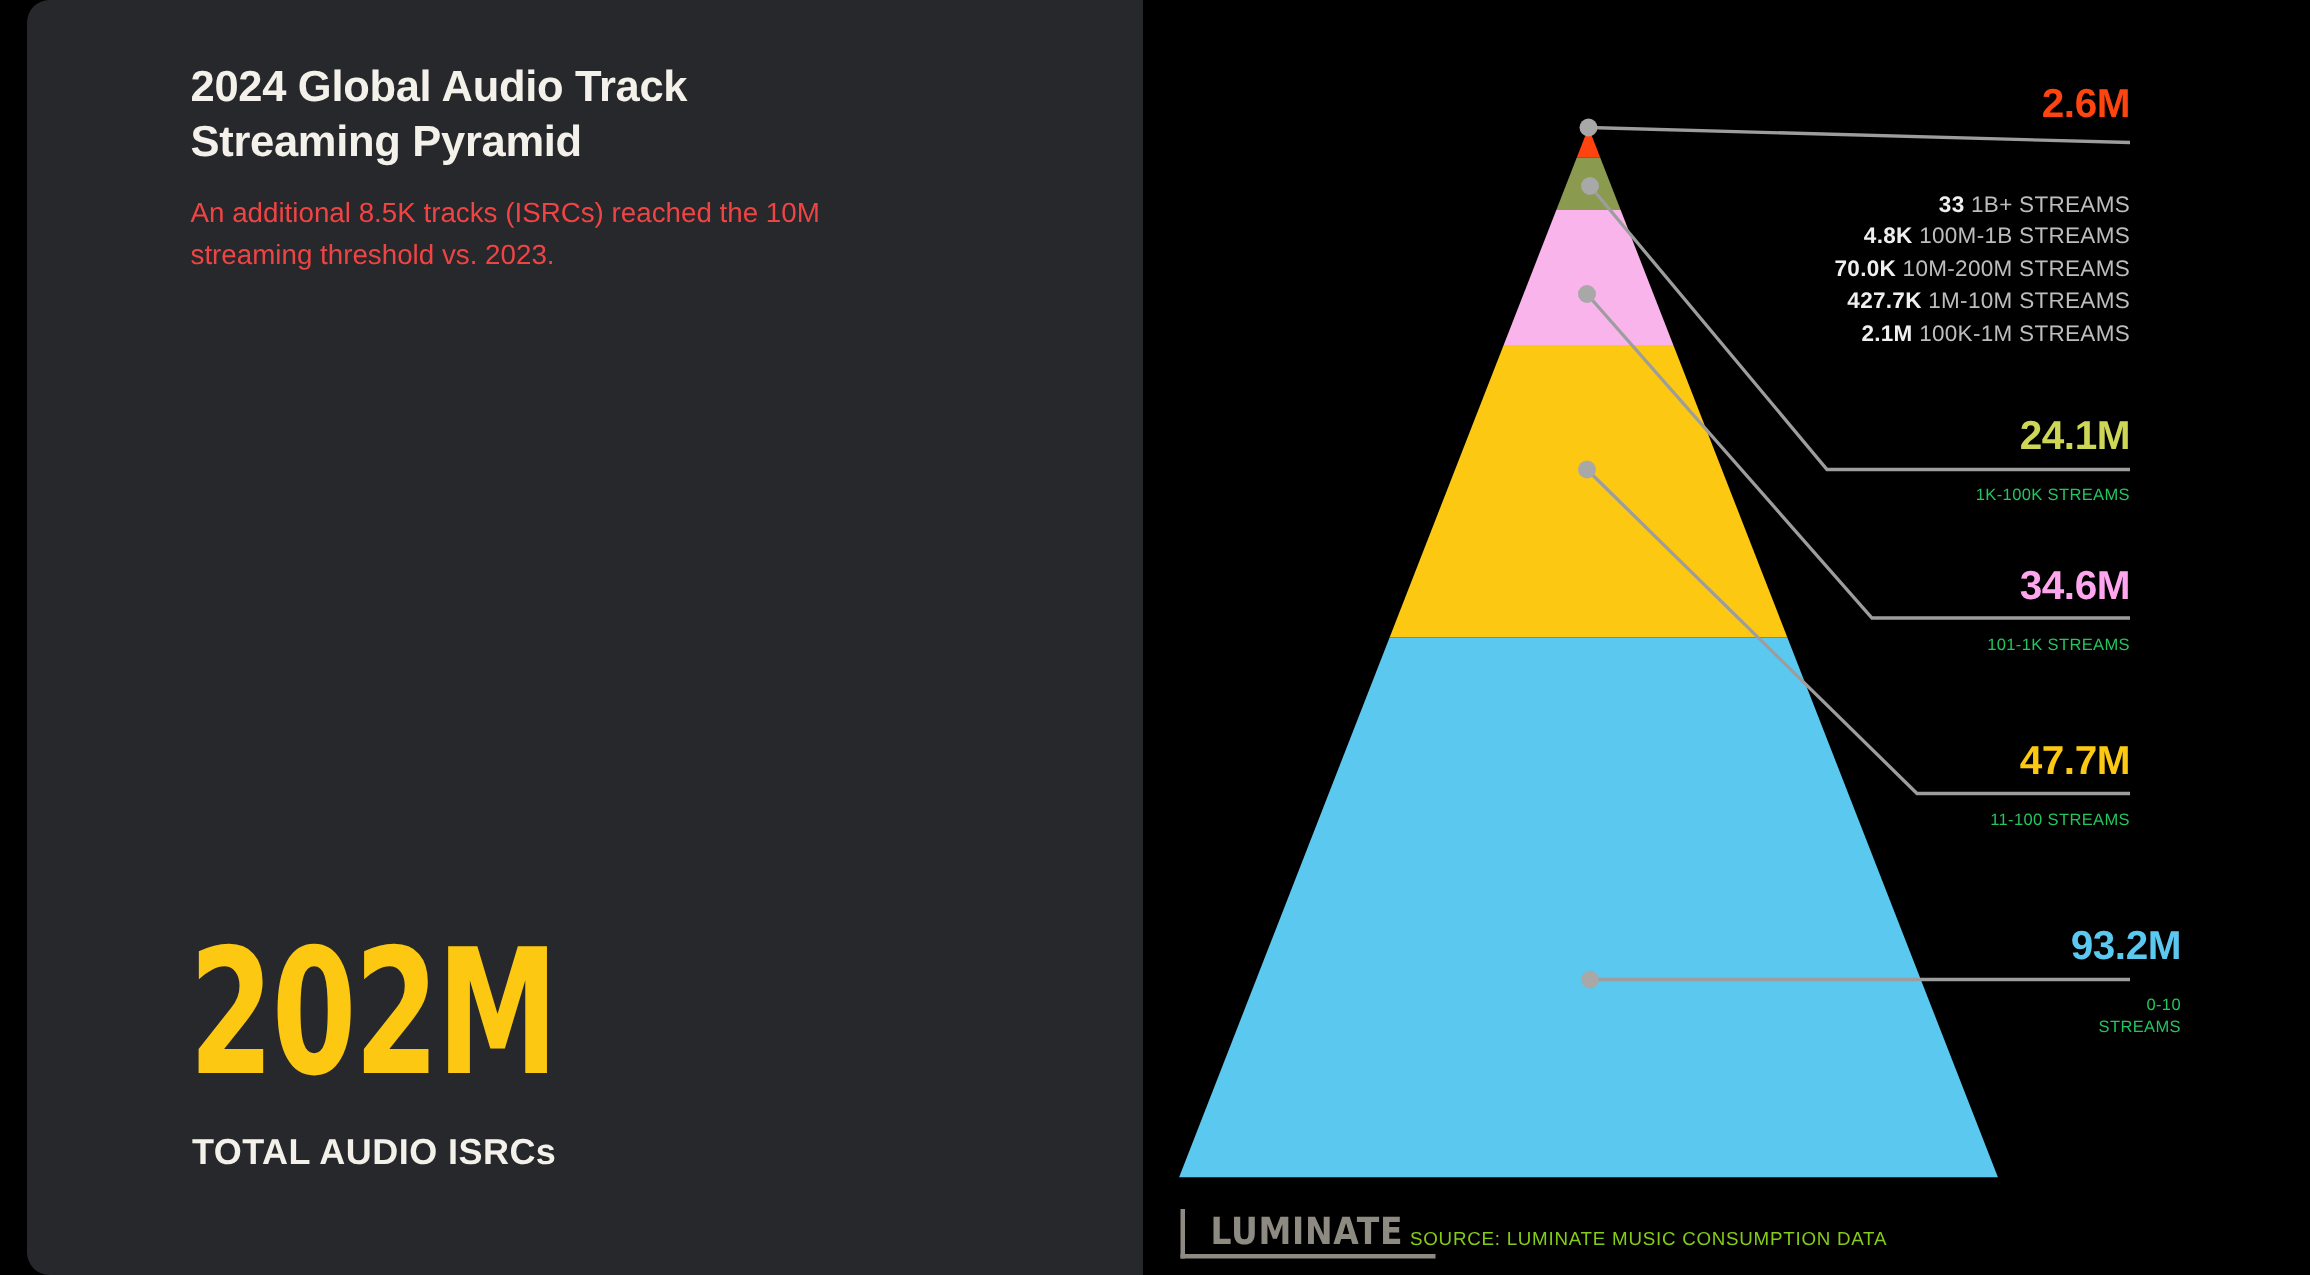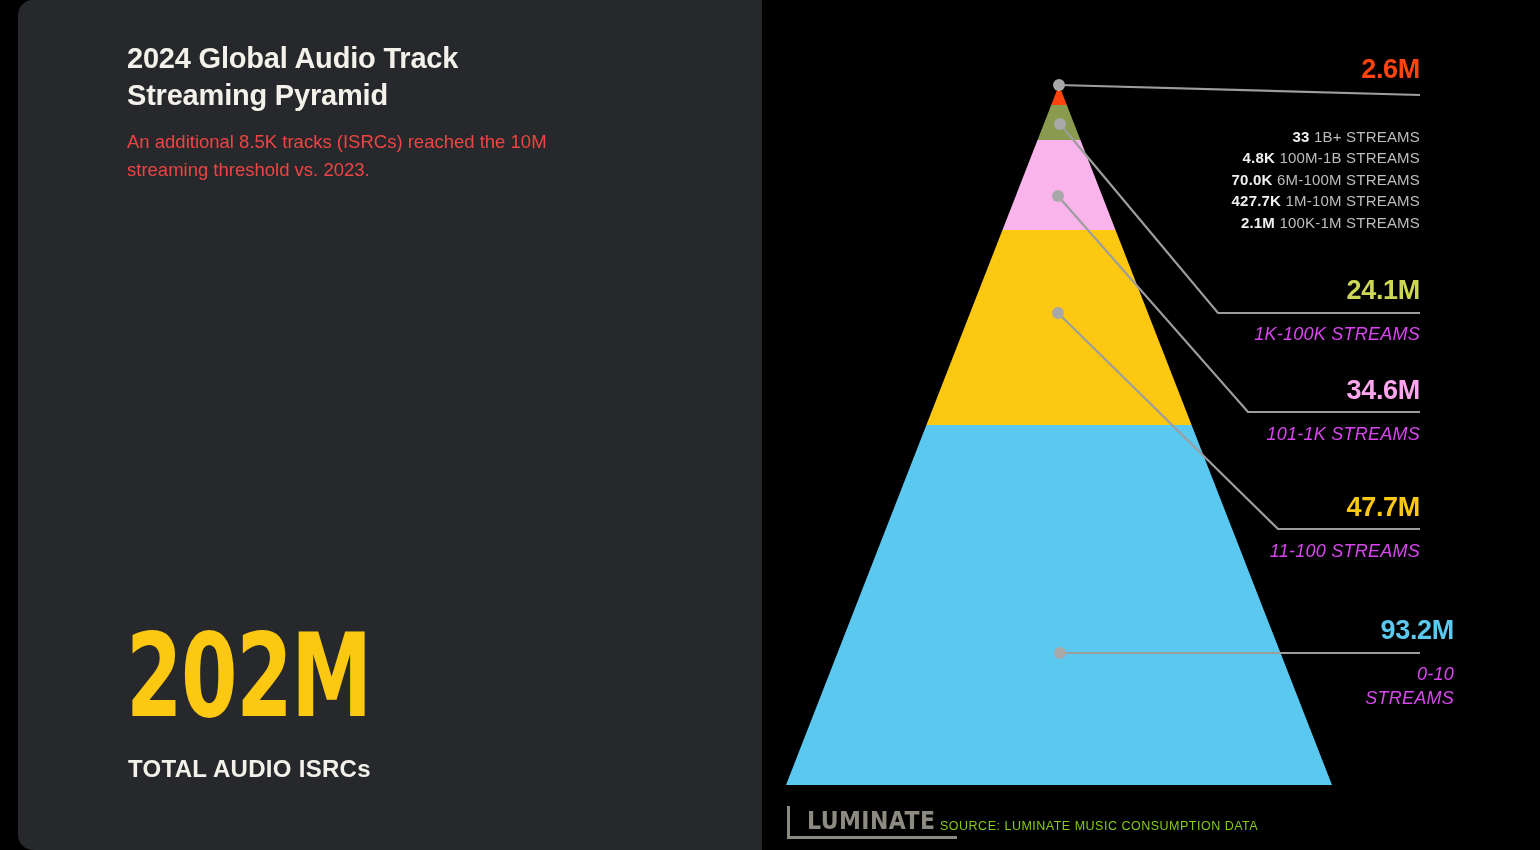--- a/index.html
+++ b/index.html
@@ -29,22 +29,22 @@
     font-size:24px;font-weight:bold;color:#f4f1ea;letter-spacing:0.3px;}
 
   
   #right-panel{position:absolute;left:762px;top:0;width:778px;height:850px;background:#000;}
 
   #pyramid-svg{position:absolute;left:0;top:0;width:1540px;height:850px;}
 
   
   .anno{position:absolute;text-align:right;}
   .anno .value{font-size:27px;font-weight:bold;line-height:1;letter-spacing:-0.3px;}
-  .anno .desc{font-size:18px;color:#d946ef;line-height:1.33;letter-spacing:0.25px;
-    white-space:pre-line;font-style:italic;}
+  .anno .desc{font-size:11px;color:#22c55e;line-height:1.33;letter-spacing:0.25px;
+    white-space:pre-line;}
 
   #anno-top{left:1120px;top:56px;width:300px;}
   #anno-top .value{color:#ff4410;}
 
   #breakdown{position:absolute;left:1040px;top:102px;width:380px;
     text-align:right;font-size:15px;line-height:1.43;color:#bdbdbd;letter-spacing:0.2px;margin-top:24px;}
   #breakdown .row{display:block;}
   #breakdown .num{font-weight:bold;color:#efefef;}
 
   #anno-24 {left:1120px;top:277px;width:300px;}
@@ -130,21 +130,21 @@
     </g>
   </svg>
 
   <div class="anno" id="anno-top">
     <div class="value">2.6M</div>
   </div>
 
   <div id="breakdown">
     <span class="row"><span class="num">33</span><span> 1B+ STREAMS</span></span>
     <span class="row"><span class="num">4.8K</span><span> 100M-1B STREAMS</span></span>
-    <span class="row"><span class="num">70.0K</span><span> 6M-100M STREAMS</span></span>
+    <span class="row"><span class="num">70.0K</span><span> 10M-200M STREAMS</span></span>
     <span class="row"><span class="num">427.7K</span><span> 1M-10M STREAMS</span></span>
     <span class="row"><span class="num">2.1M</span><span> 100K-1M STREAMS</span></span>
   </div>
 
   <div class="anno" id="anno-24">
     <div class="value">24.1M</div>
     <div class="desc">1K-100K STREAMS</div>
   </div>
 
   <div class="anno" id="anno-34">

